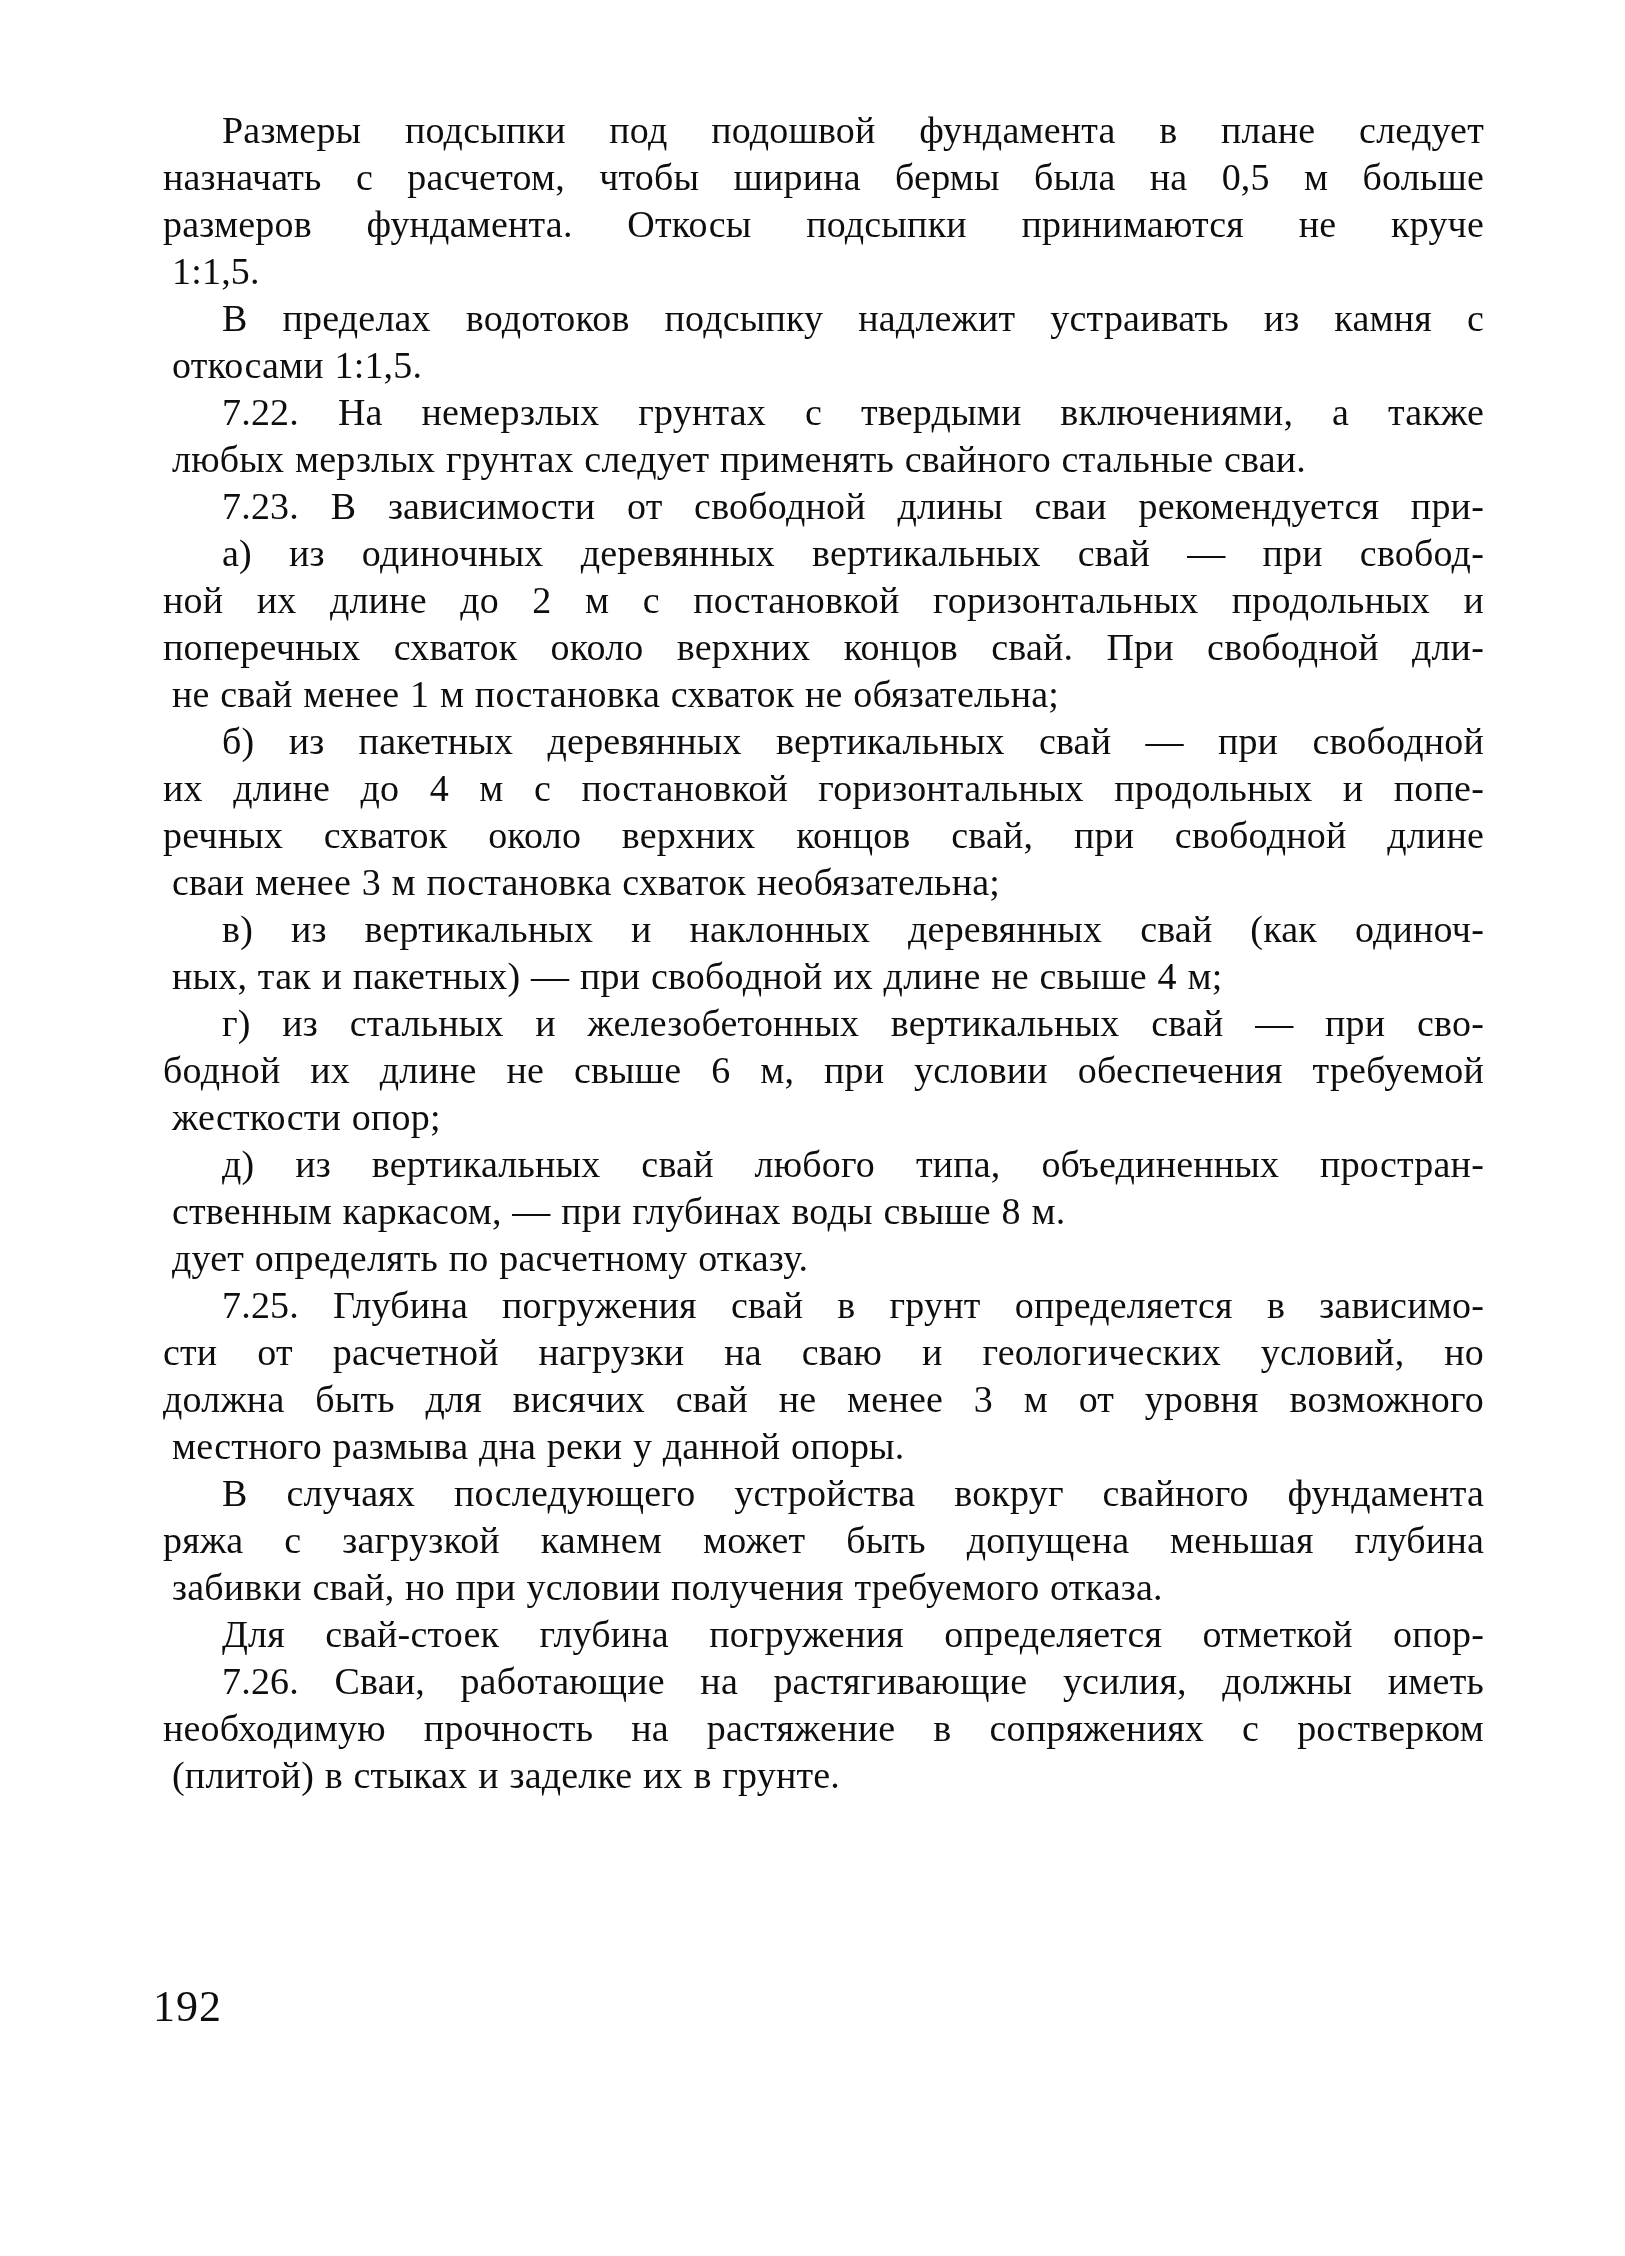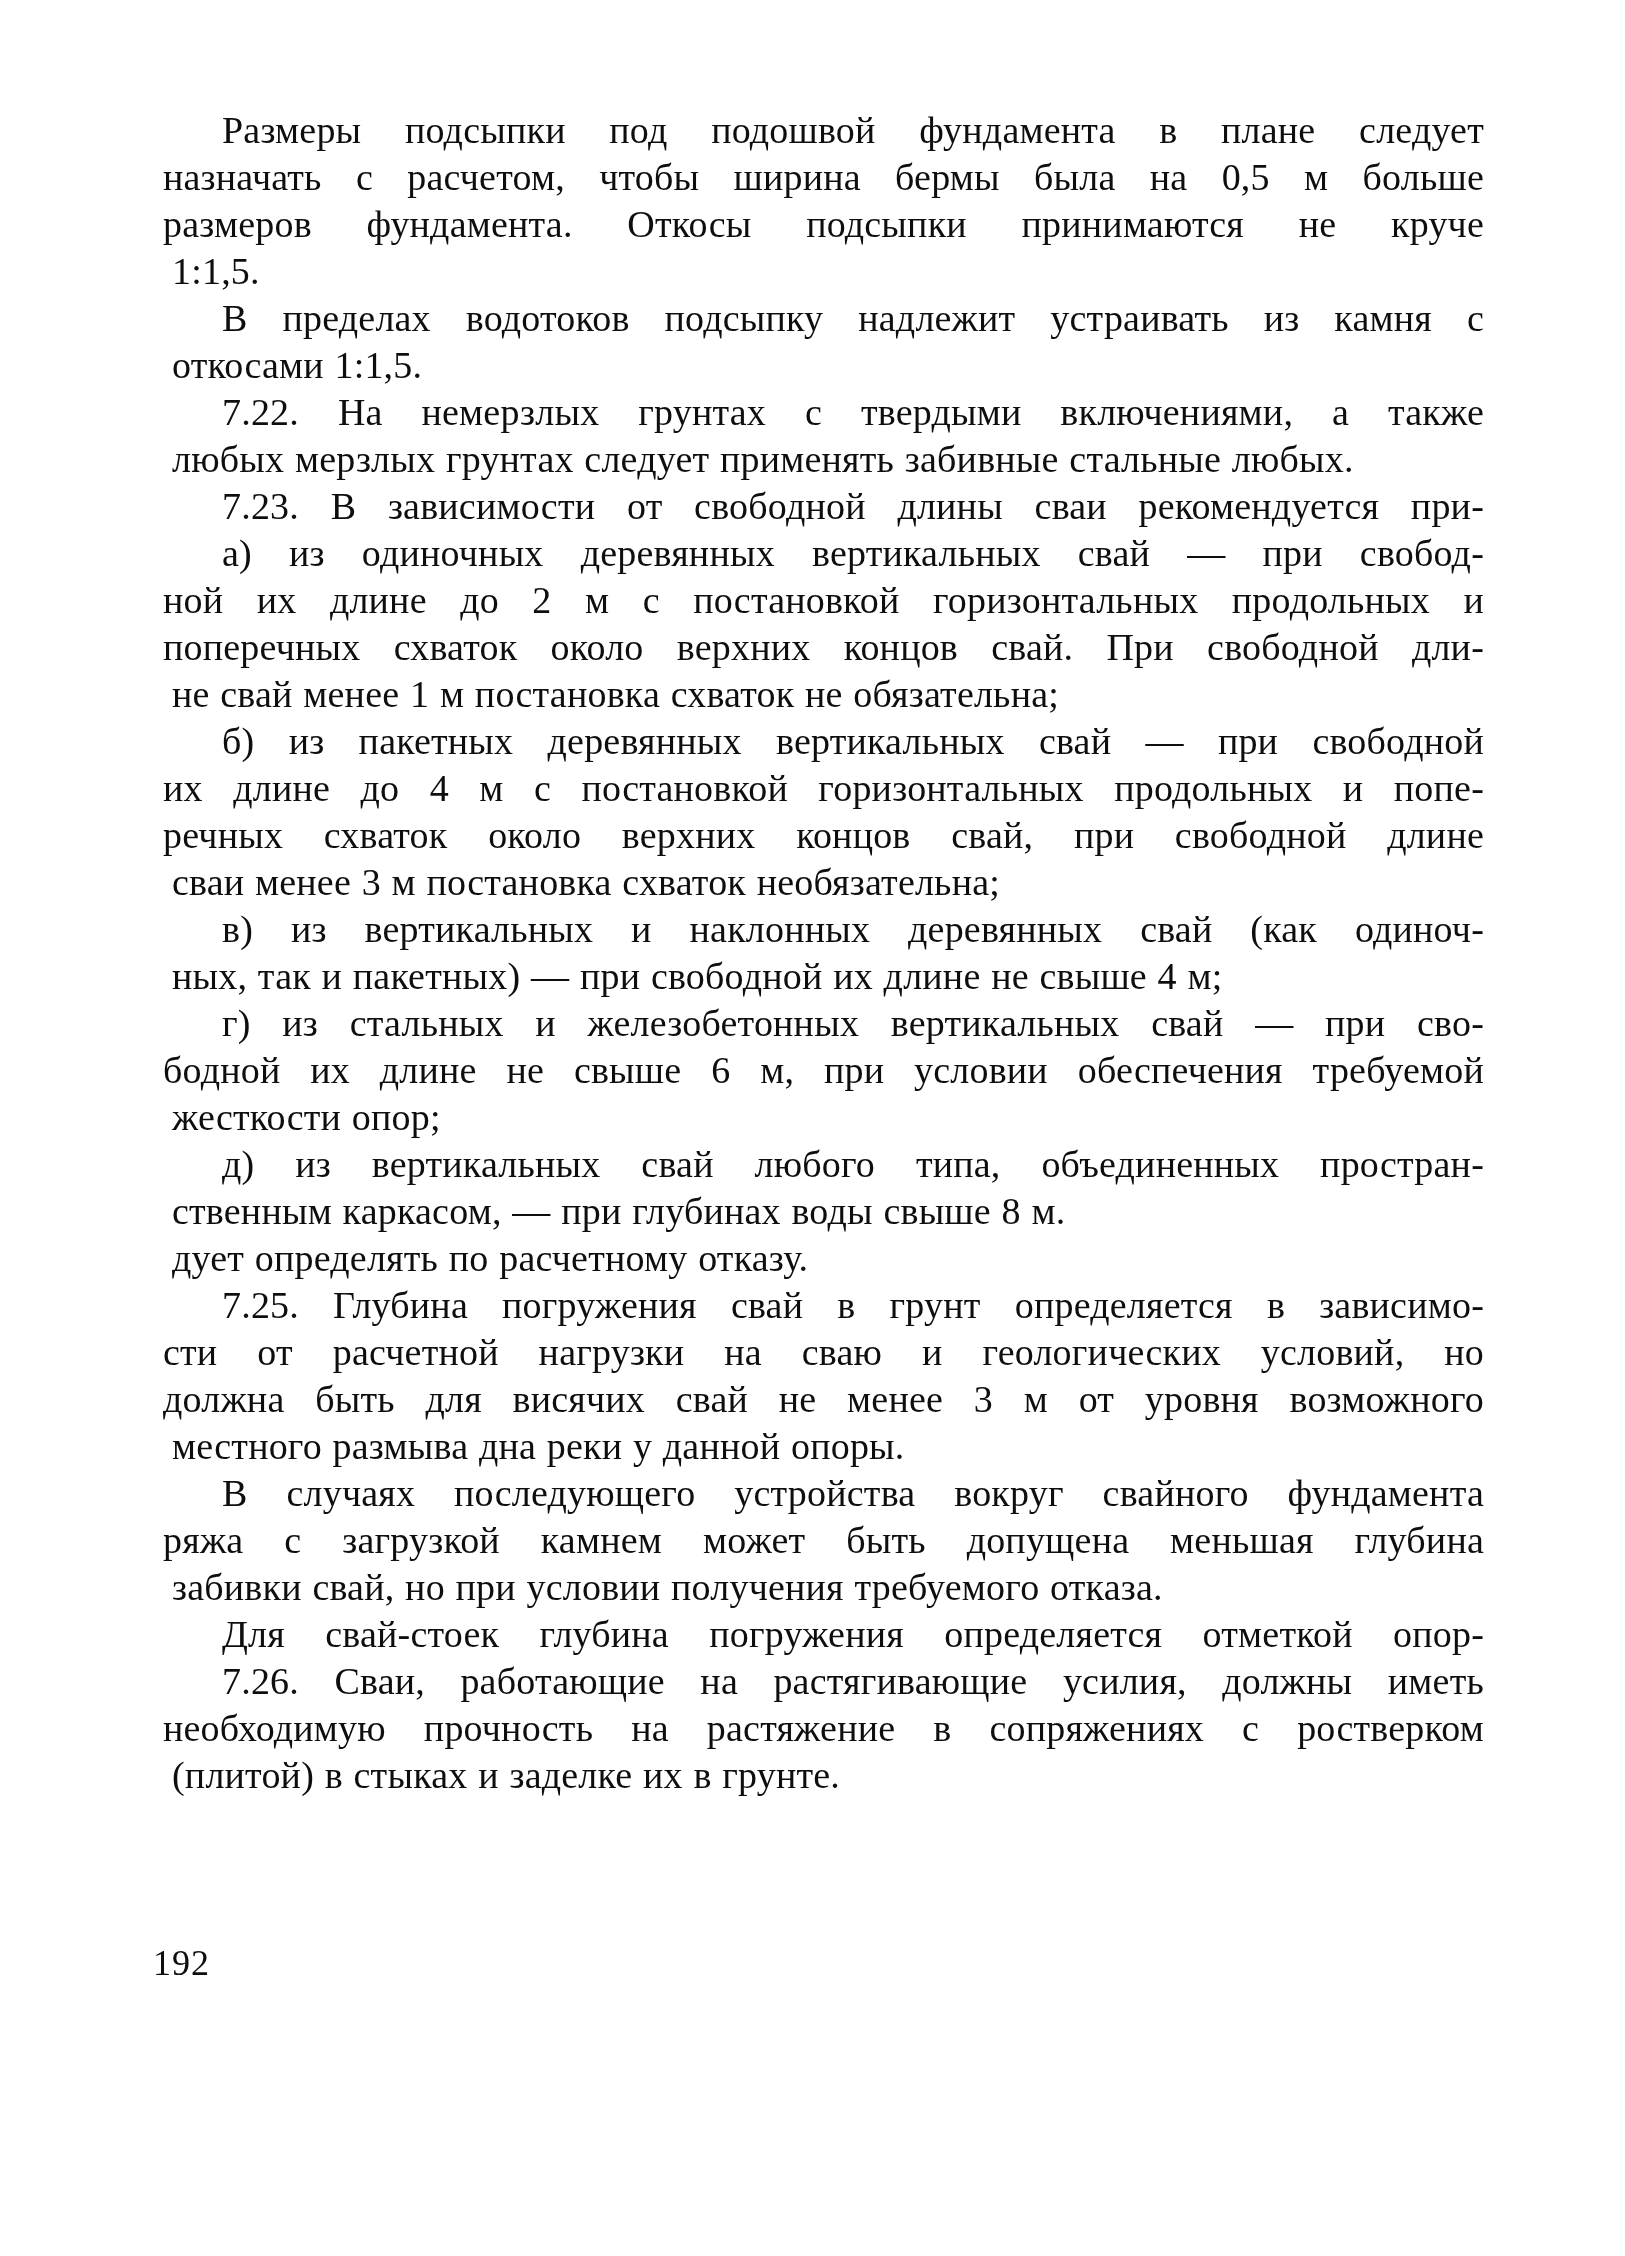--- a/index.html
+++ b/index.html
@@ -40,22 +40,22 @@
     padding-left: 59px;
   }
   .line.last {
     text-align: justify;
     text-align-last: left;
     margin-left: 9px;
   }
   .page-number {
     position: absolute;
     left: 153px;
-    top: 1940px;
-    font-size: 36px;
+    top: 1984px;
+    font-size: 44px;
     line-height: 46px;
     letter-spacing: 1px;
   }
 </style>
 </head>
 <body>
 
 <div class="page">
   <div class="text-block" id="text-block">
       <div class="para">
@@ -63,21 +63,21 @@
         <div class="line">назначать с расчетом, чтобы ширина бермы была на 0,5 м больше</div>
         <div class="line">размеров фундамента. Откосы подсыпки принимаются не круче</div>
         <div class="line last">1:1,5.</div>
       </div>
       <div class="para">
         <div class="line first">В пределах водотоков подсыпку надлежит устраивать из камня с</div>
         <div class="line last">откосами 1:1,5.</div>
       </div>
       <div class="para">
         <div class="line first">7.22. На немерзлых грунтах с твердыми включениями, а также</div>
-        <div class="line last">любых мерзлых грунтах следует применять забивные стальные любых.</div>
+        <div class="line last">любых мерзлых грунтах следует применять свайного стальные сваи.</div>
       </div>
       <div class="para">
         <div class="line first">7.23. В зависимости от свободной длины сваи рекомендуется при-</div>
       </div>
       <div class="para">
         <div class="line first">а) из одиночных деревянных вертикальных свай — при свобод-</div>
         <div class="line">ной их длине до 2 м с постановкой горизонтальных продольных и</div>
         <div class="line">поперечных схваток около верхних концов свай. При свободной дли-</div>
         <div class="line last">не свай менее 1 м постановка схваток не обязательна;</div>
       </div>

